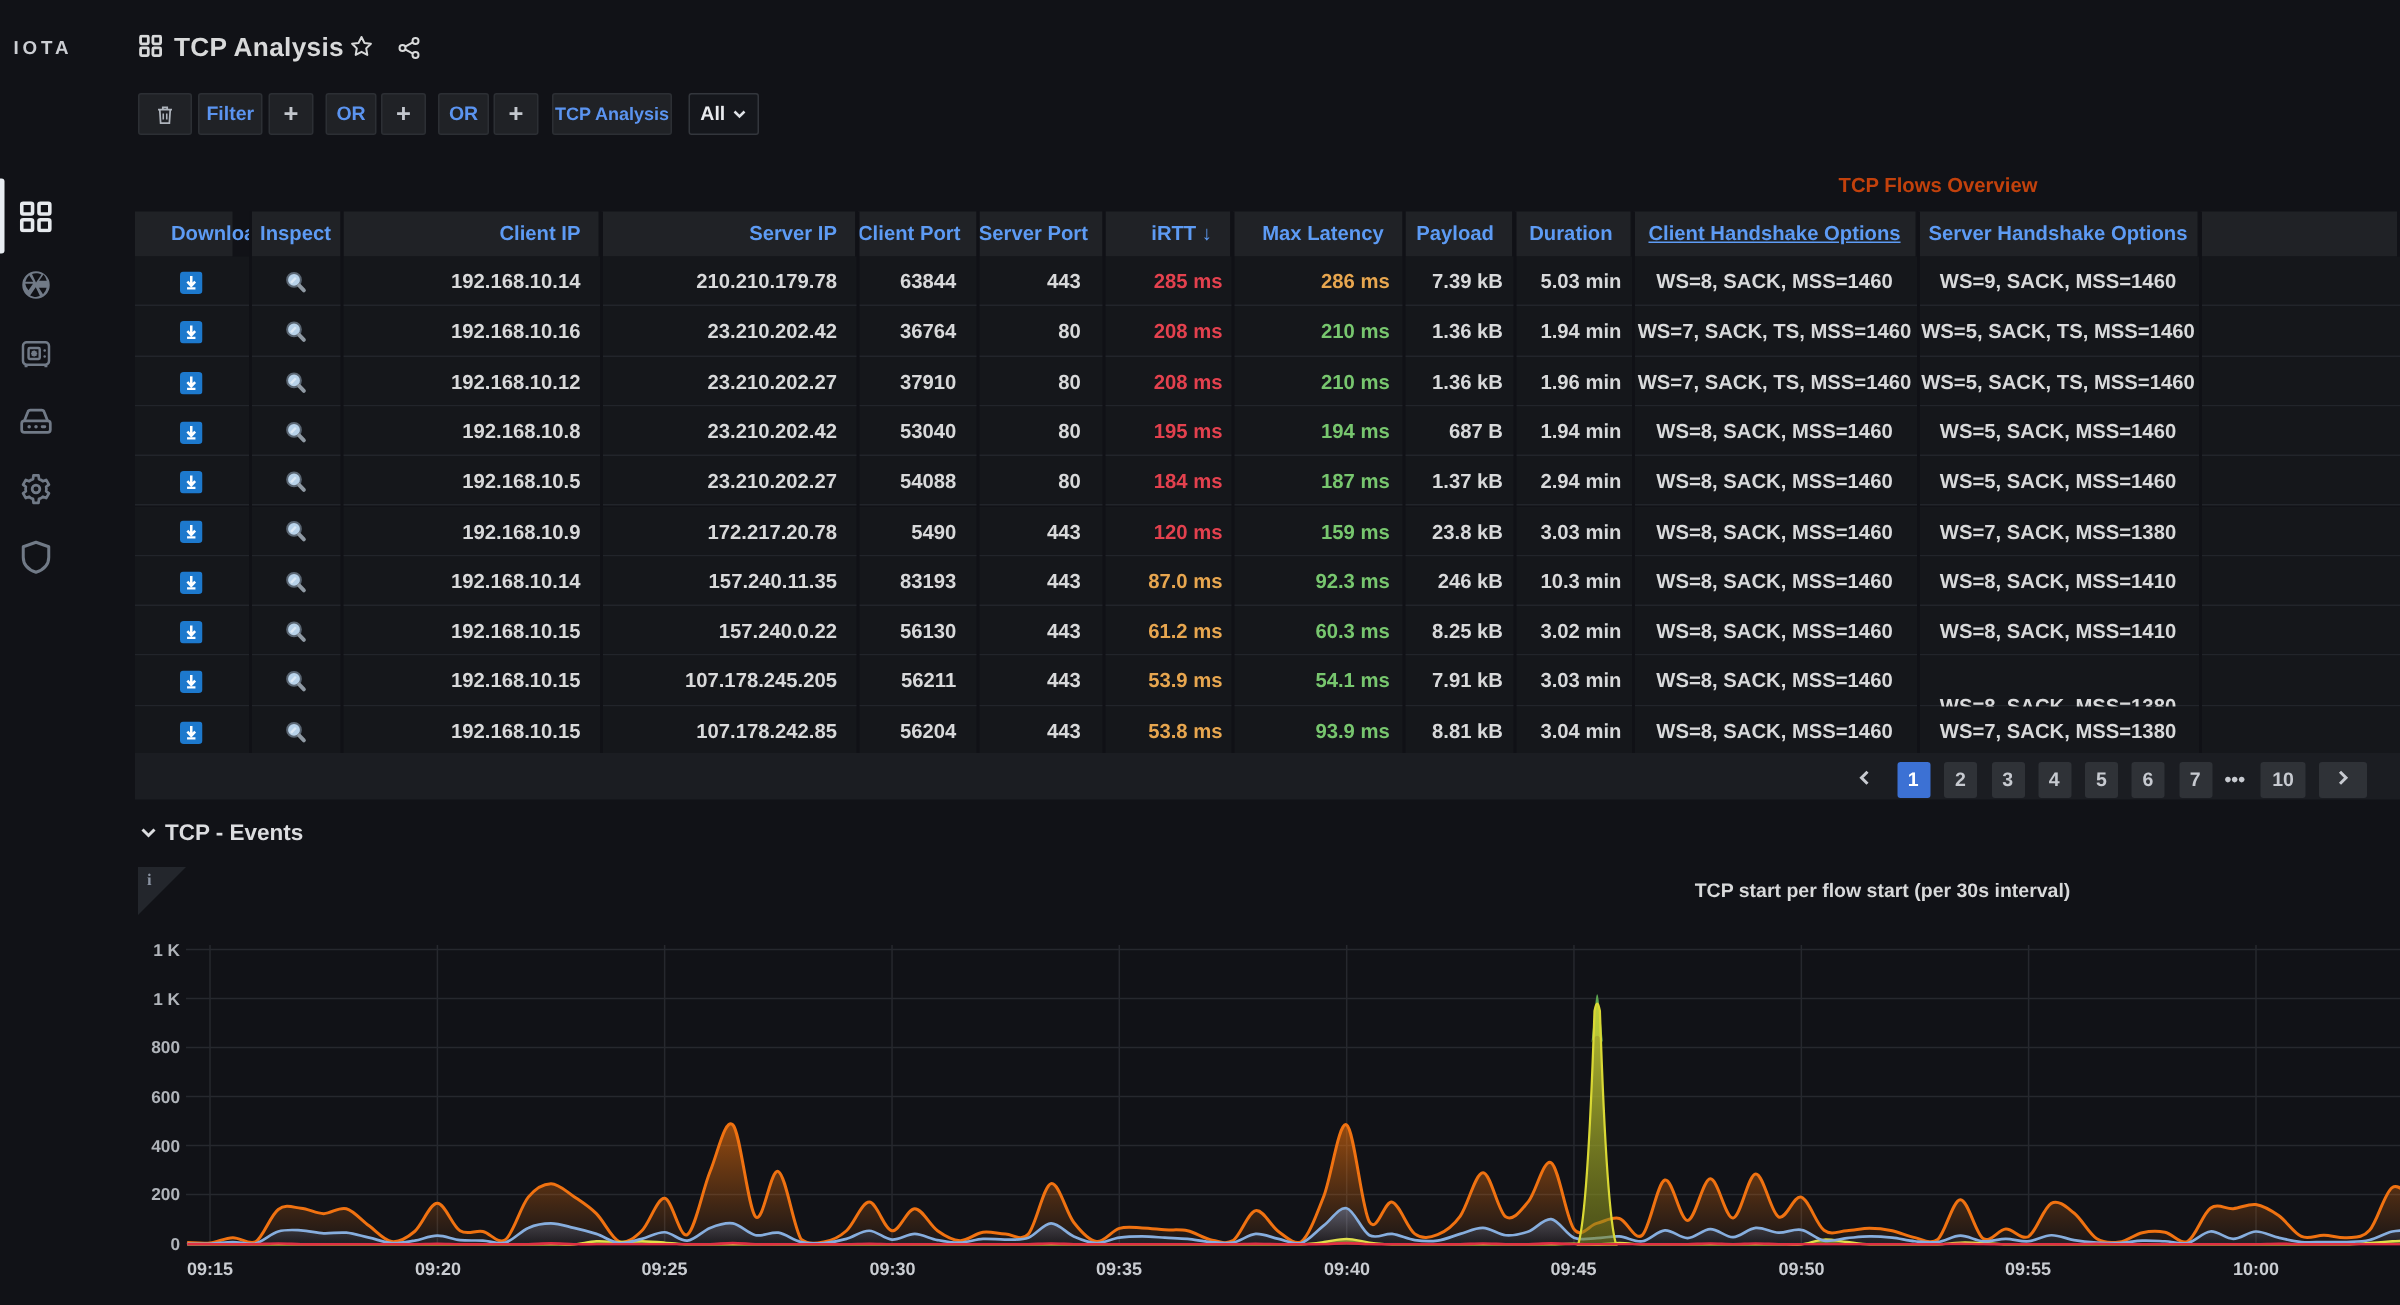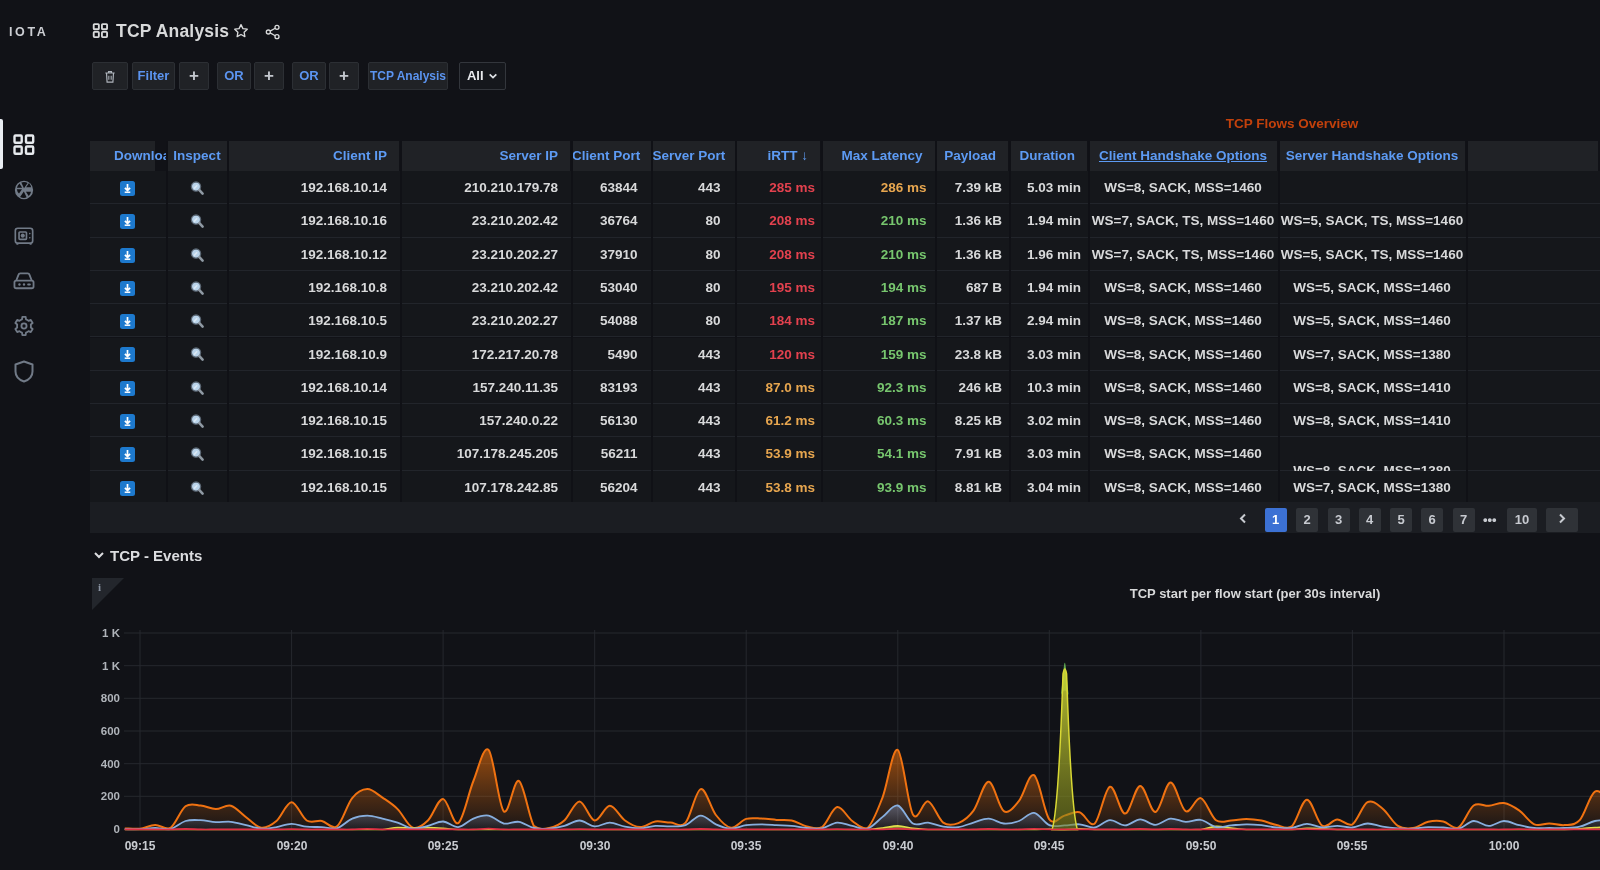--- a/index.html
+++ b/index.html
@@ -142,20 +142,21 @@
       </svg></div>
 <div class="cell " style="left:228.5px;top:171.0px;width:170.5px;text-align:right;padding-right:12px;">192.168.10.14</div>
 <div class="cell " style="left:401.0px;top:171.0px;width:169.0px;text-align:right;padding-right:12px;">210.210.179.78</div>
 <div class="cell " style="left:572.0px;top:171.0px;width:78.5px;text-align:right;padding-right:13px;">63844</div>
 <div class="cell " style="left:652.5px;top:171.0px;width:82.0px;text-align:right;padding-right:14px;">443</div>
 <div class="cell red" style="left:736.5px;top:171.0px;width:83.5px;text-align:right;padding-right:5px;">285 ms</div>
 <div class="cell amber" style="left:822.0px;top:171.0px;width:112.5px;text-align:right;padding-right:8px;">286 ms</div>
 <div class="cell " style="left:936.5px;top:171.0px;width:71.5px;text-align:right;padding-right:6px;">7.39 kB</div>
 <div class="cell " style="left:1010.0px;top:171.0px;width:77.0px;text-align:right;padding-right:6px;">5.03 min</div>
 <div class="cell " style="left:1089.0px;top:171.0px;width:188.0px;text-align:center;">WS=8, SACK, MSS=1460</div>
+<div class="cell " style="left:1279.0px;top:171.0px;width:186.0px;text-align:center;">WS=9, SACK, MSS=1460</div>
 <div class="row" style="top:204.3px;border-bottom:1px solid #22252b;"></div>
 <div class="cell " style="left:90.0px;top:204.3px;width:75.5px;text-align:center;"><svg width="15" height="15" viewBox="0 0 15 15" style="vertical-align:middle">
         <rect x="0" y="0" width="15" height="15" rx="2.5" fill="#1d79cd"></rect>
         <path d="M7.5 3v6M4.9 6.8 7.5 9.6 10.1 6.8" stroke="#fff" stroke-width="1.7" fill="none"></path>
         <path d="M4.7 11.2h5.6" stroke="#fff" stroke-width="1.5"></path>
       </svg></div>
 <div class="cell " style="left:167.5px;top:204.3px;width:59.0px;text-align:center;"><svg width="17" height="17" viewBox="0 0 17 17" style="vertical-align:middle">
         <circle cx="7" cy="6.6" r="4.6" fill="#b9d3ea" stroke="#5a6673" stroke-width="1.3"></circle>
         <path d="M8.2 5.2 5 8.6" stroke="#dce9f5" stroke-width="1.6"></path>
         <path d="M10.4 10.2 13.6 13.6" stroke="#8f99a3" stroke-width="2.6" stroke-linecap="round"></path>

